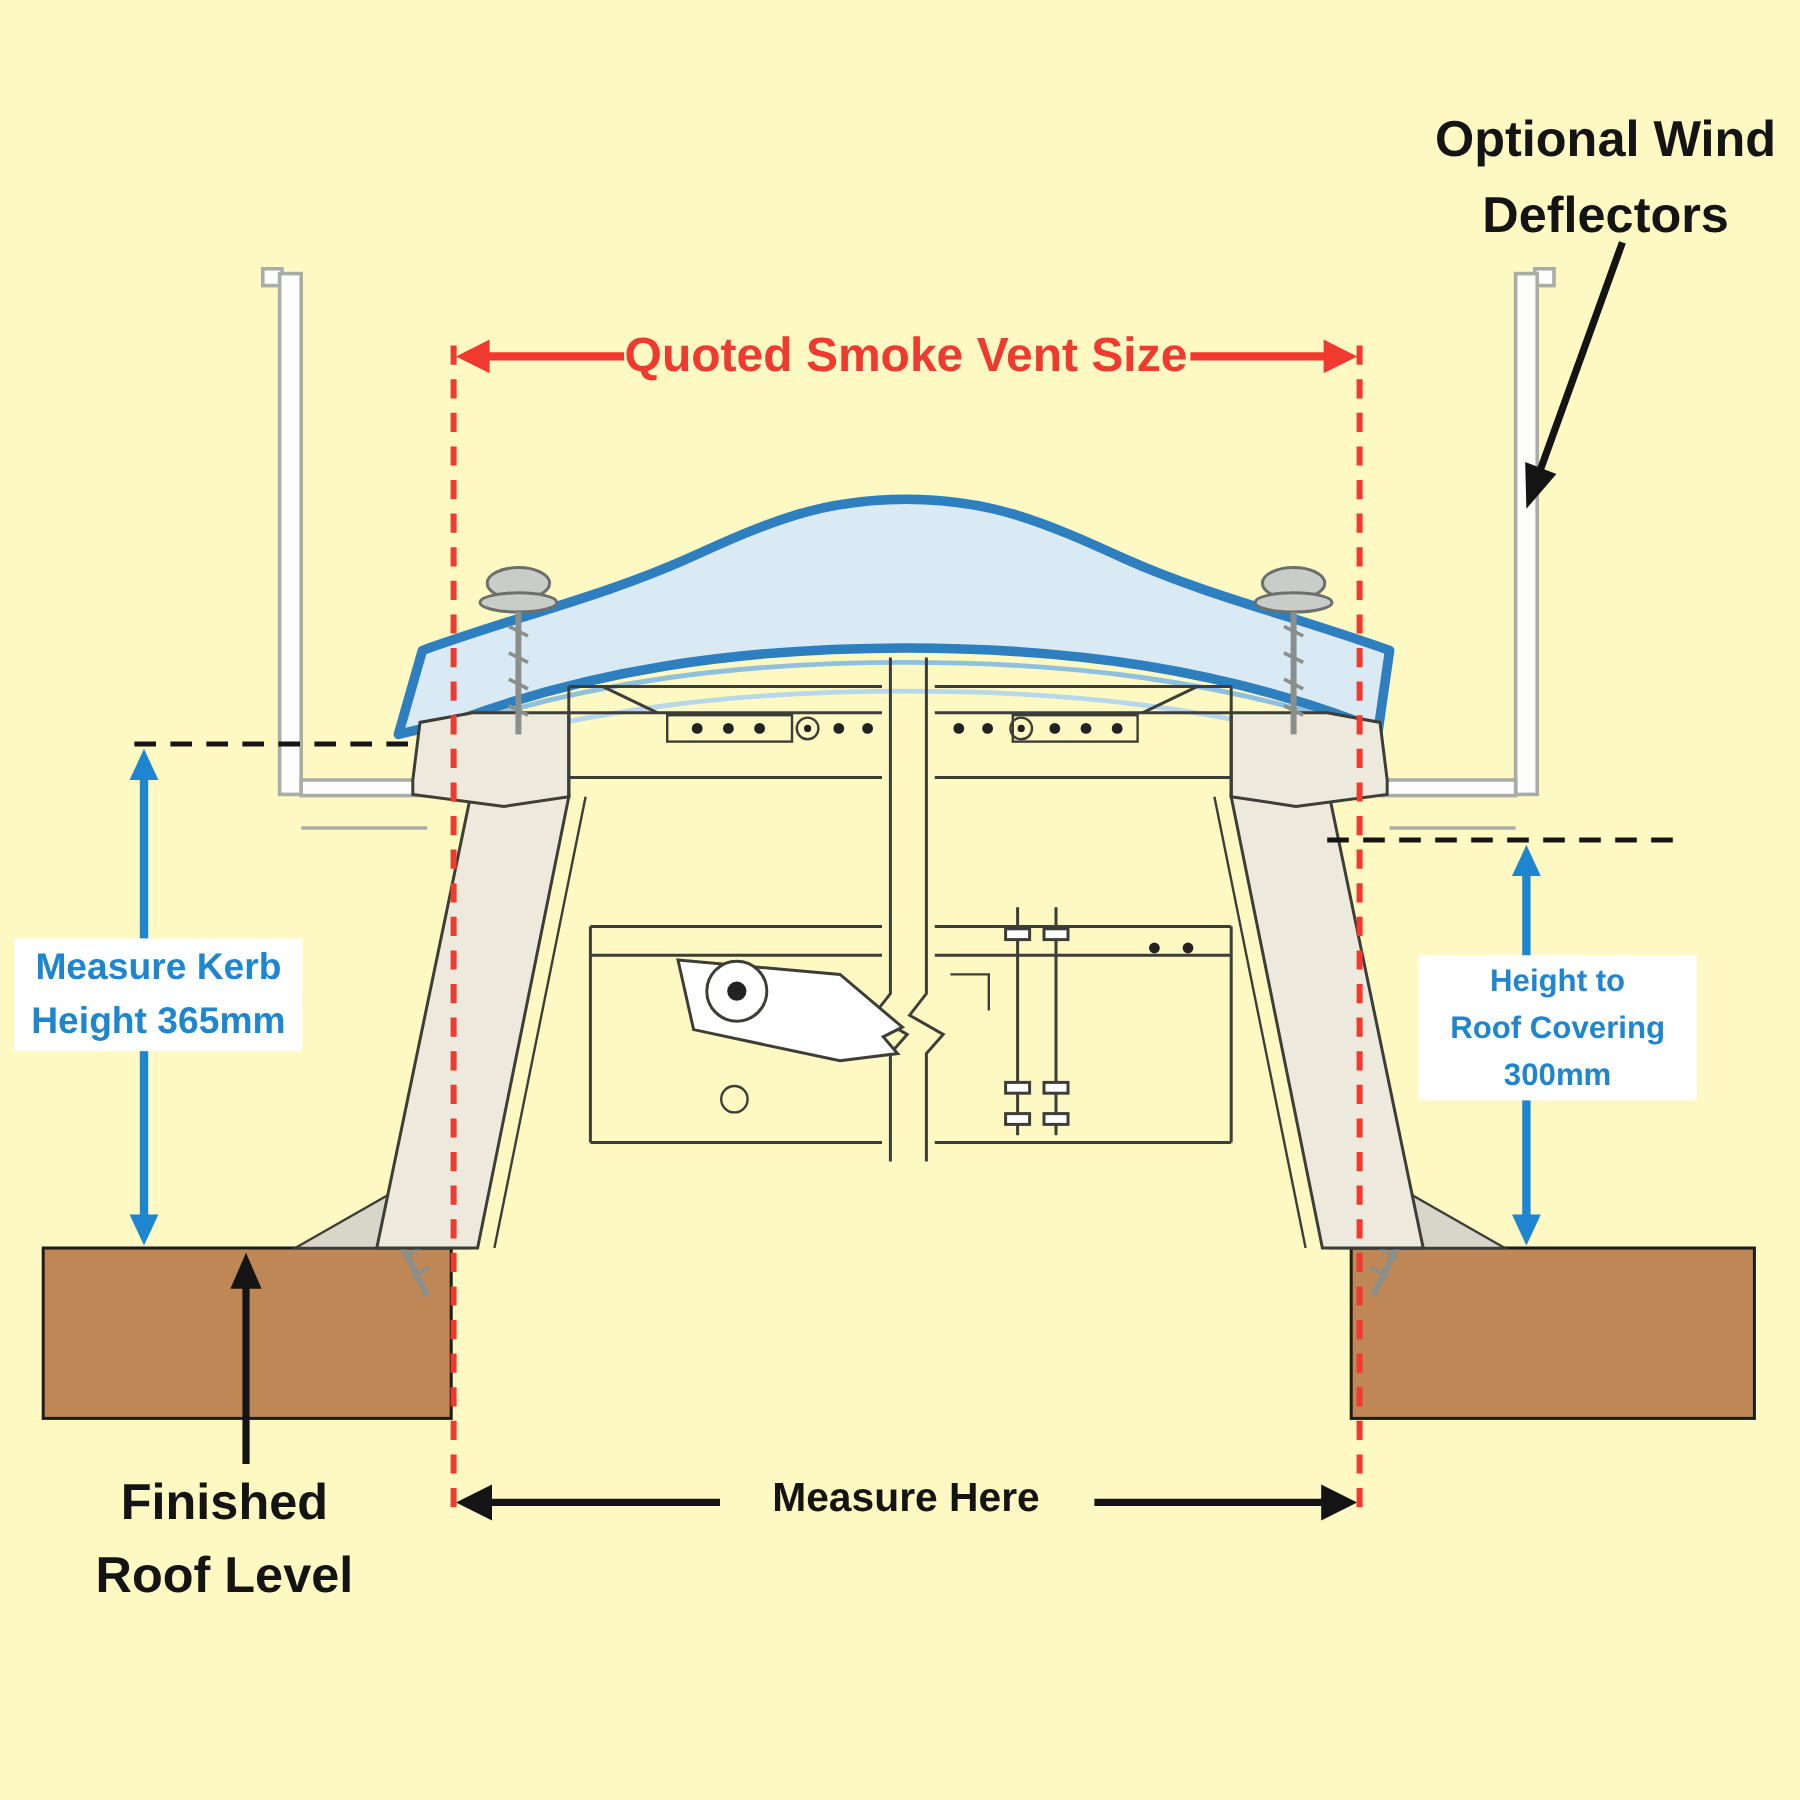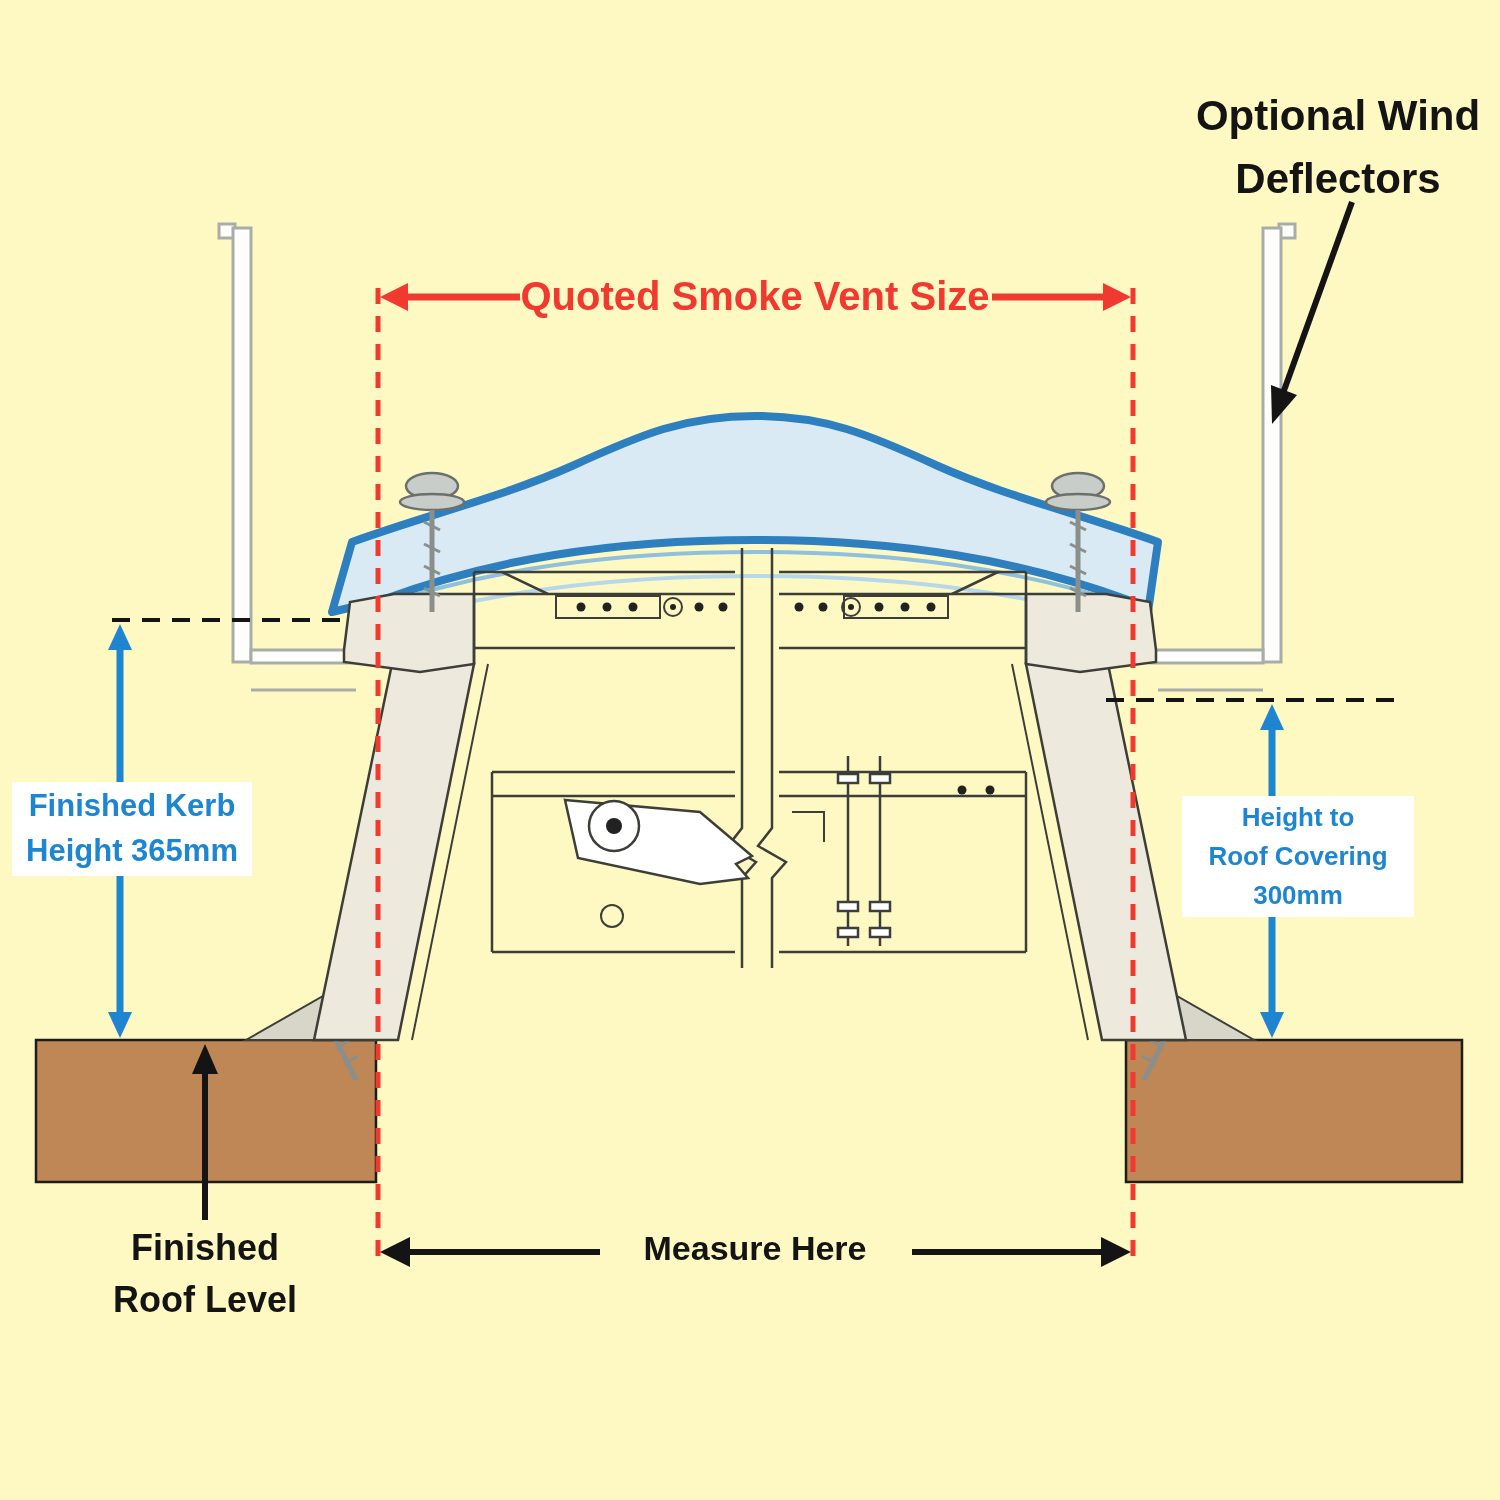--- a/index.html
+++ b/index.html
@@ -10,21 +10,21 @@
   .stage svg{position:absolute;left:0;top:0;}
   .label{position:absolute;text-align:center;font-weight:700;z-index:5;}
   .label .ln{display:block;}
   .lbl-black{color:var(--annotation-black);}
   .lbl-red{color:var(--annotation-red);}
   .lbl-blue{color:var(--annotation-blue);background:#fff;padding:2px 0;}
   .wind{left:1168px;top:84px;width:340px;font-size:42px;line-height:1.5;}
   .quoted{left:520px;top:274px;width:470px;font-size:40px;}
   .kerb-h{left:12px;top:782px;width:240px;font-size:31px;line-height:1.45;}
   .term{left:1182px;top:796px;width:232px;font-size:26px;line-height:1.5;}
-  .finished{left:55px;top:1222px;width:300px;font-size:36px;line-height:1.45;}
+  .finished{left:37px;top:1222px;width:300px;font-size:42px;line-height:1.45;}
   .measure{left:600px;top:1229px;width:310px;font-size:34px;}
 
   
   .draw{stroke:var(--drawing-line);stroke-width:2.5;fill:none;}
   .thin{stroke:var(--drawing-line);stroke-width:2;fill:none;}
   .whitefill{fill:#ffffff;stroke:var(--drawing-line);stroke-width:2.5;}
   .cream{fill:var(--kerb-cream);stroke:var(--drawing-line);stroke-width:2.5;}
   .greyfill{fill:var(--flashing-grey);stroke:var(--drawing-line);stroke-width:2;}
   .brown{fill:var(--roof-brown);stroke:#1c1c1c;stroke-width:2.5;}
   .deflect{fill:#fdfdfb;stroke:#a9ada8;stroke-width:3;}
@@ -236,21 +236,21 @@
   </svg>
 
   <div class="label lbl-black wind">
     <span class="ln">Optional Wind</span>
     <span class="ln">Deflectors</span>
   </div>
 
   <div class="label lbl-red quoted">Quoted Smoke Vent Size</div>
 
   <div class="label lbl-blue kerb-h">
-    <span class="ln">Finished Kerb</span>
+    <span class="ln">Measure Kerb</span>
     <span class="ln">Height 365mm</span>
   </div>
 
   <div class="label lbl-blue term">
     <span class="ln">Height to</span>
     <span class="ln">Roof Covering</span>
     <span class="ln">300mm</span>
   </div>
 
   <div class="label lbl-black finished">

